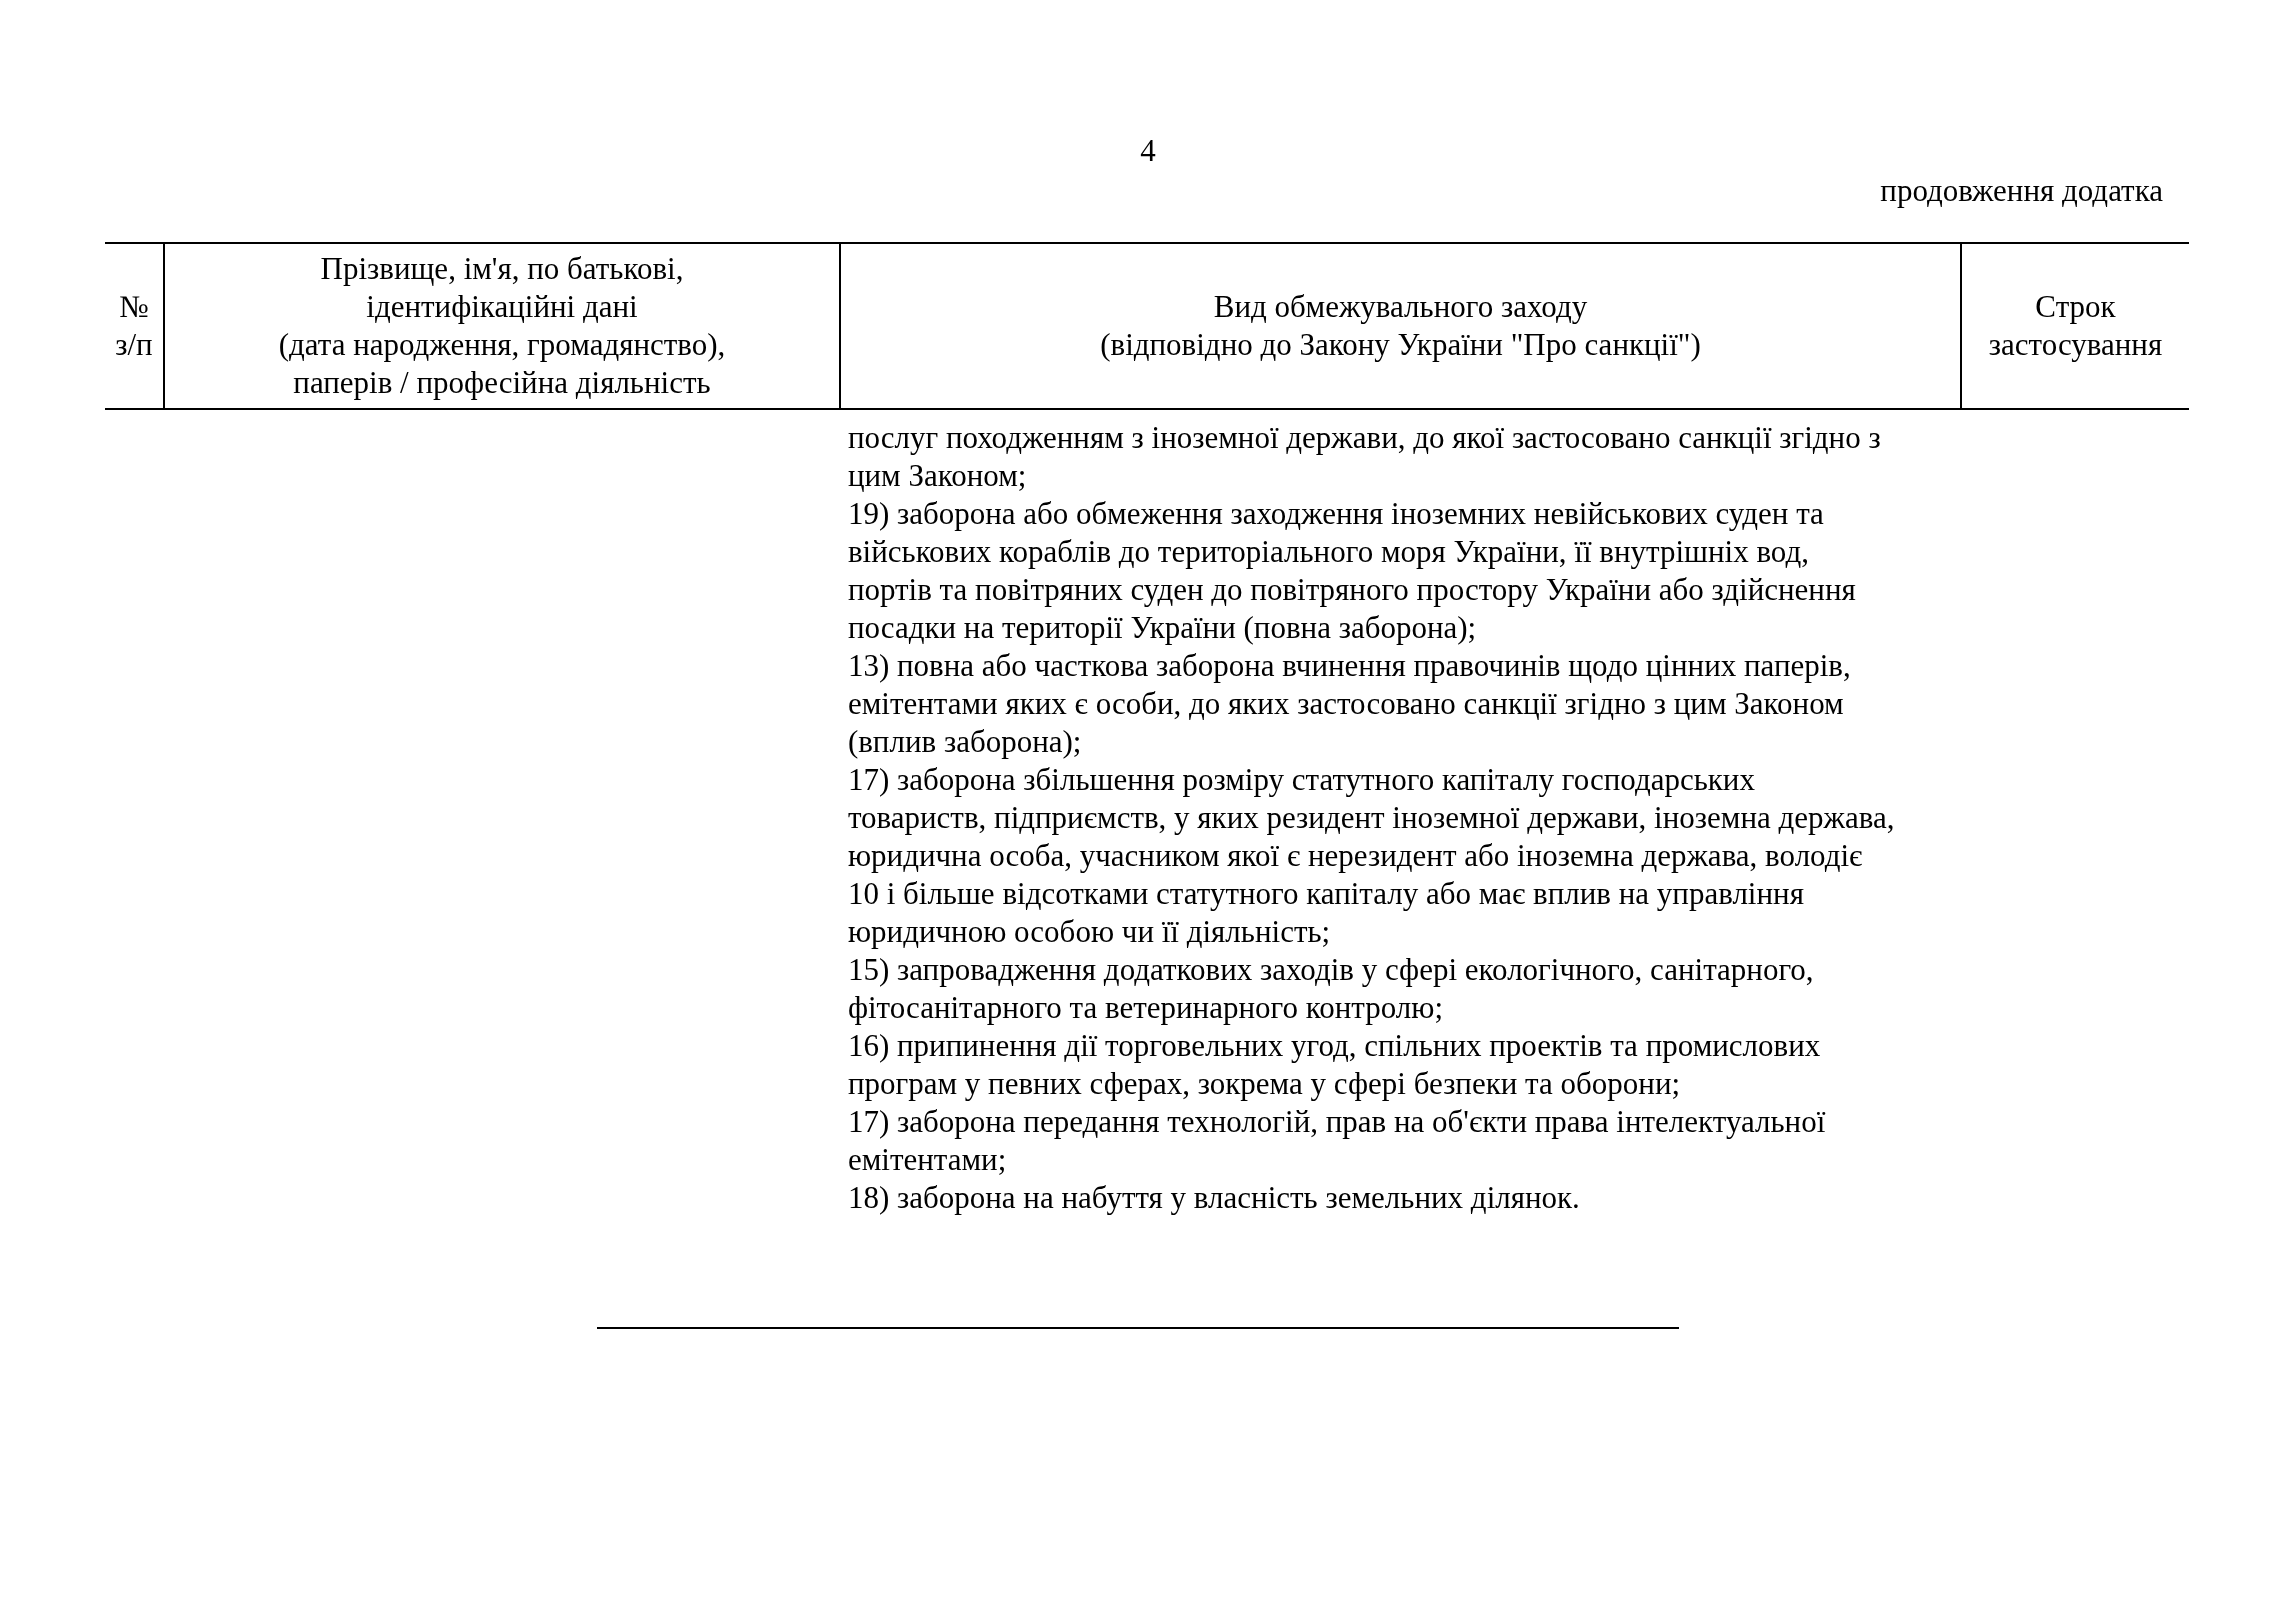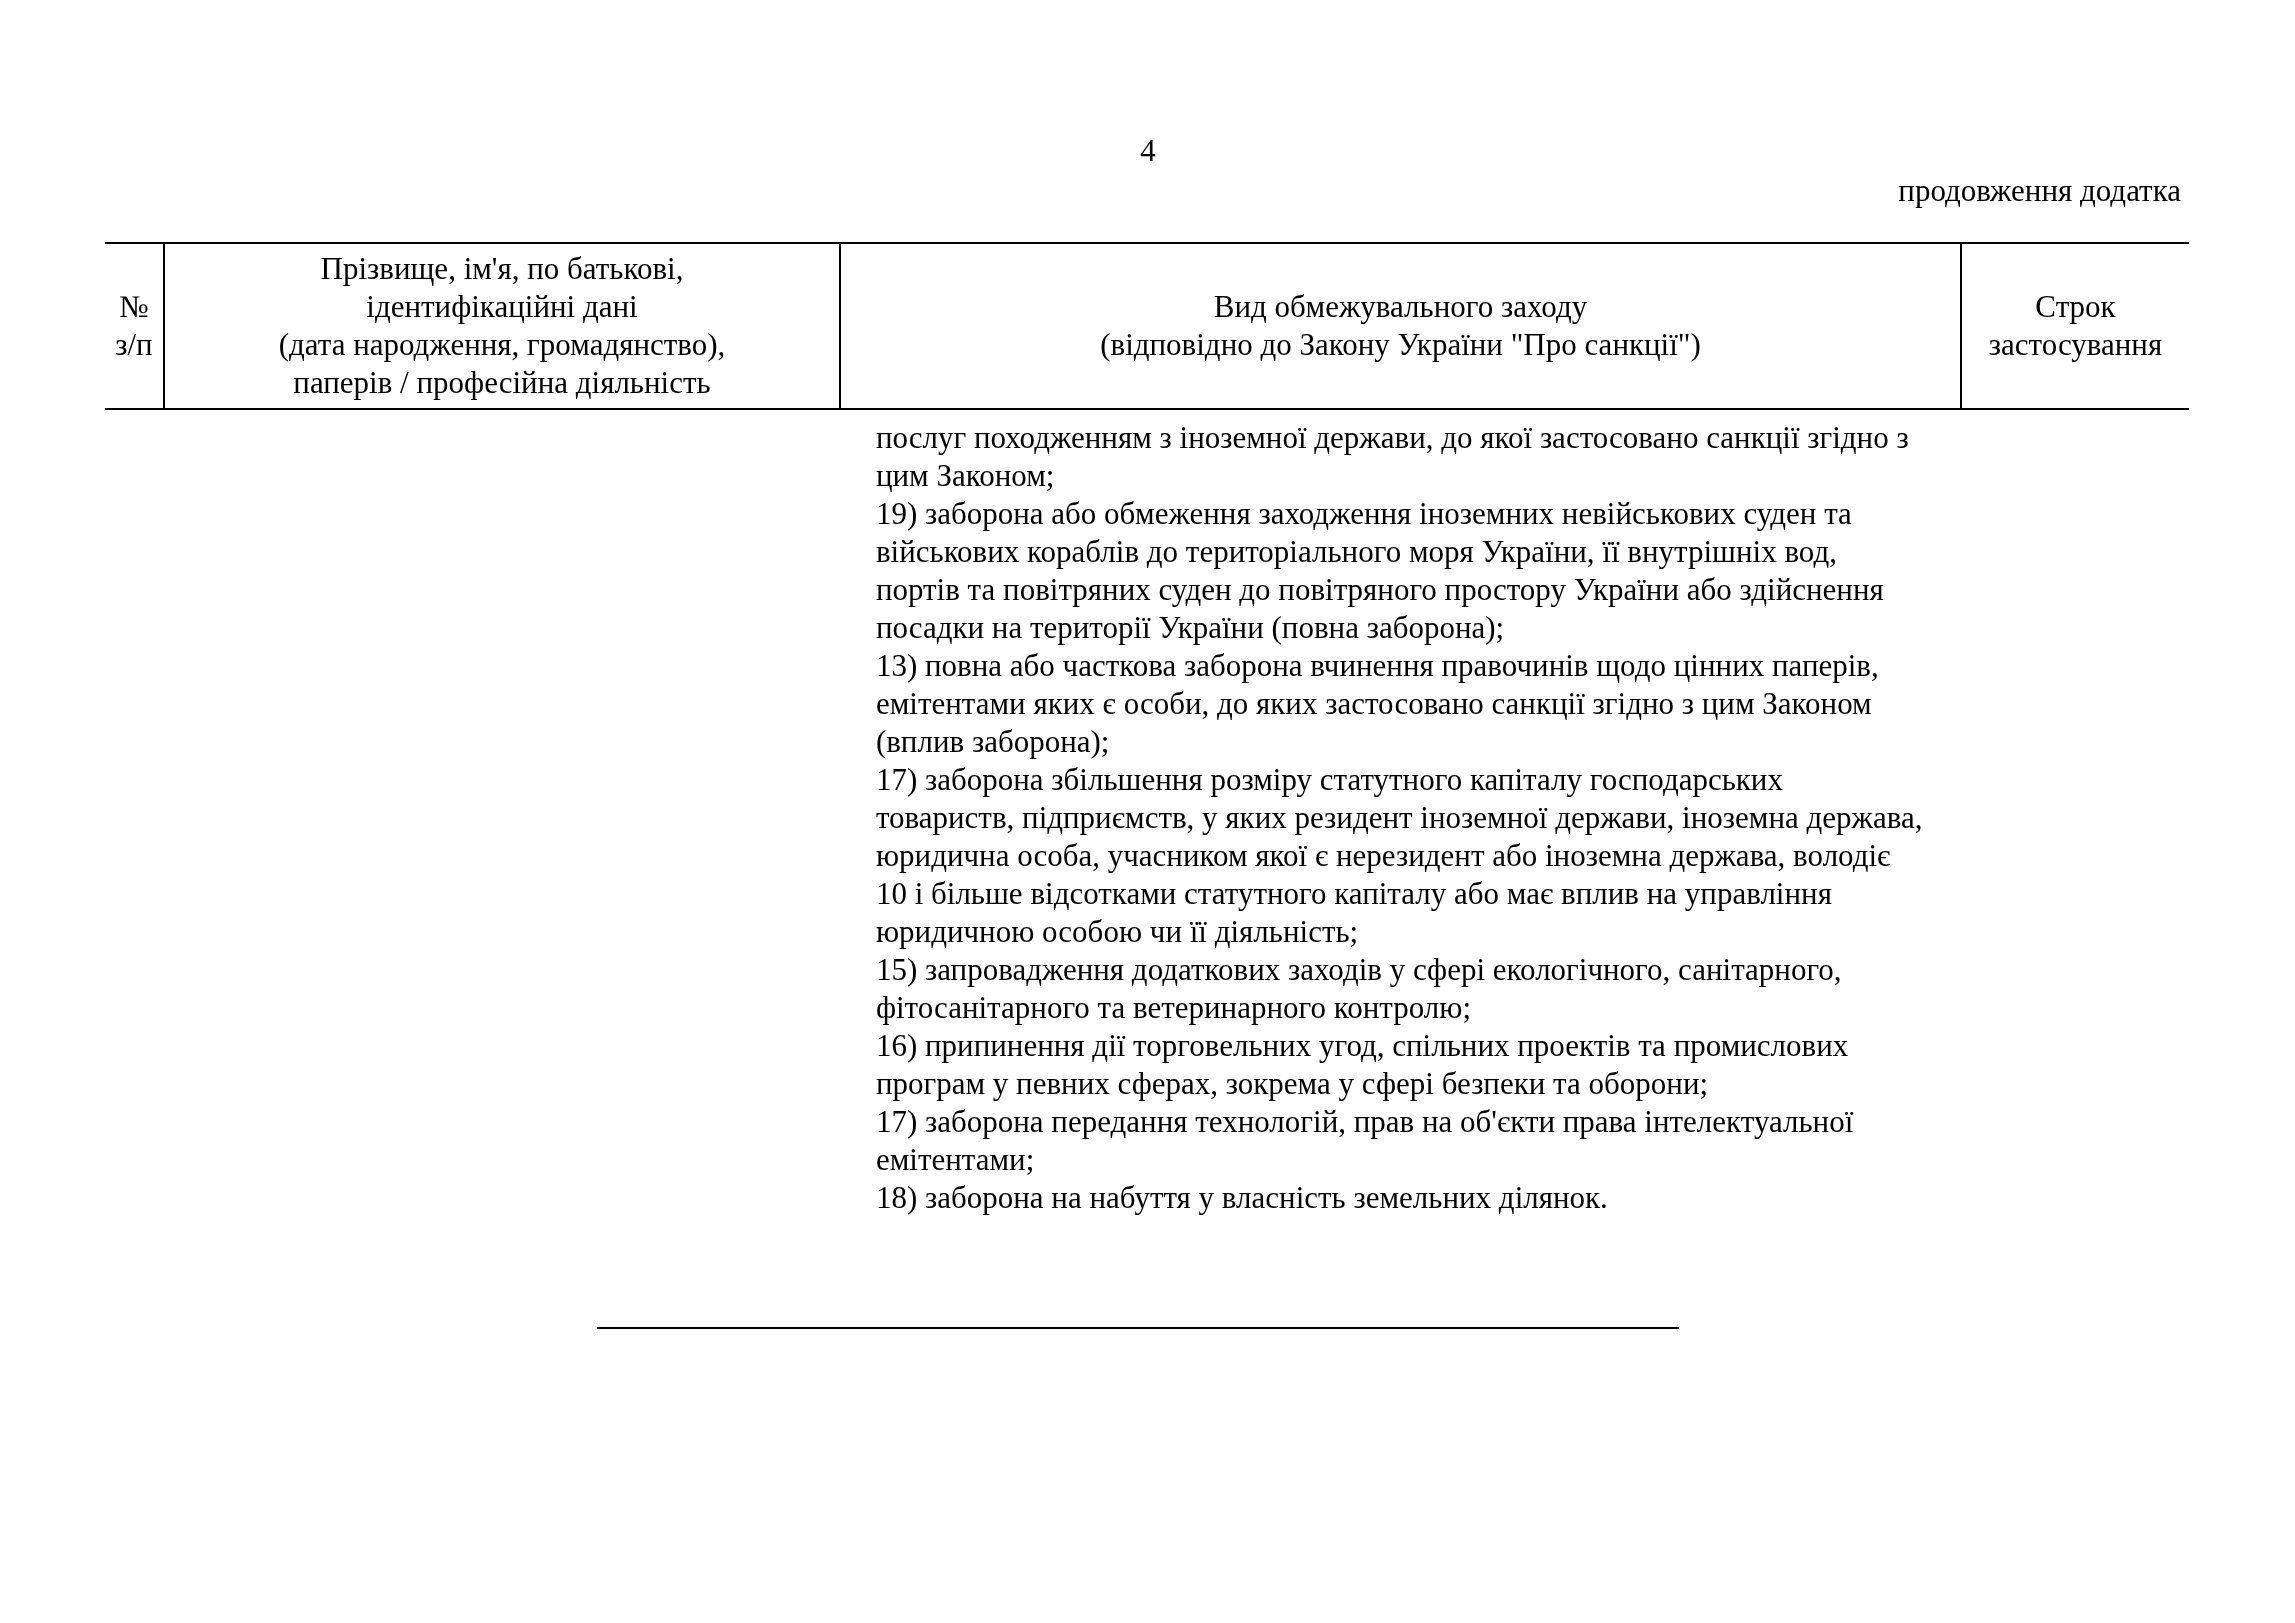--- a/index.html
+++ b/index.html
@@ -19,21 +19,21 @@
       position: absolute;
       left: 1112px;
       top: 131px;
       width: 72px;
       text-align: center;
       font-size: 31px;
       line-height: 39px;
     }
     .continuation {
       position: absolute;
-      right: 114px;
+      right: 132px;
       top: 171px;
       font-size: 31px;
       line-height: 39px;
       text-align: right;
     }
     .sanctions-table {
       position: absolute;
       left: 105px;
       top: 242px;
       width: 2084px;
@@ -67,21 +67,20 @@
       line-height: 38px;
     }
     .measure-cell {
       padding-left: 7.9px !important;
       padding-top: 9.2px !important;
       text-align: left;
     }
     .measure-line {
       display: block;
       white-space: nowrap;
-      margin-left: 28px;
     }
     .bottom-rule {
       position: absolute;
       left: 597px;
       top: 1327px;
       width: 1082px;
       height: 0;
       border-top: 2px solid #000;
     }
   </style>

